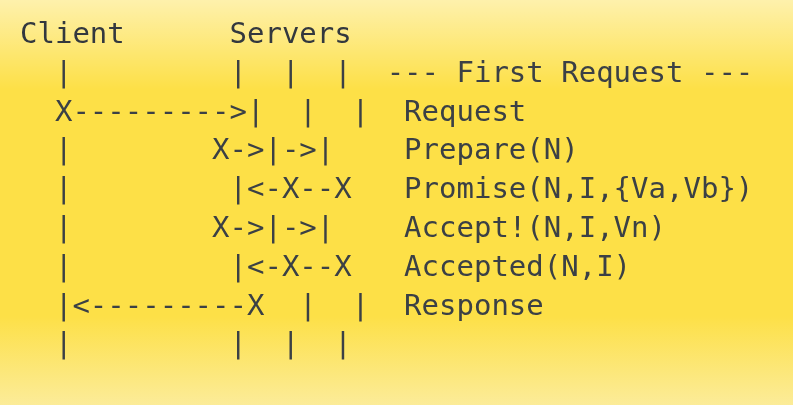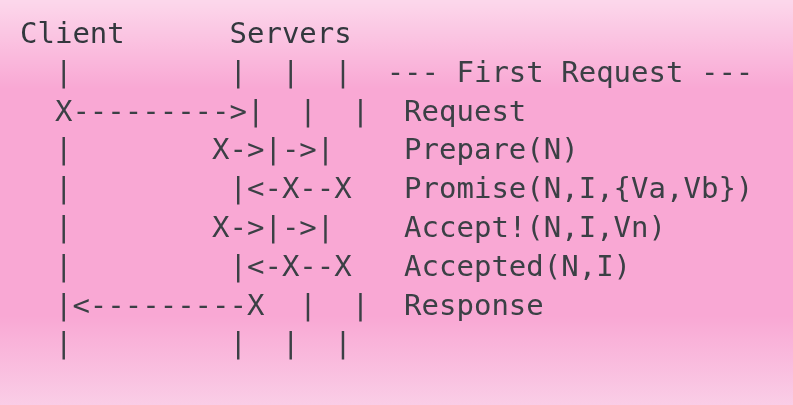--- a/index.html
+++ b/index.html
@@ -11,21 +11,21 @@
     width: 793px;
     height: 405px;
     background: #f7f8fa;
     overflow: hidden;
     font-family: "DejaVu Sans Mono", "Liberation Mono", monospace;
   }
   #diagram-root {
     position: relative;
     width: 793px;
     height: 405px;
-    background: #f9a8d4;
+    background: #fde047;
   }
   
   #diagram-root::before {
     content: "";
     position: absolute;
     inset: 0;
     pointer-events: none;
     background: linear-gradient(180deg,
                 rgba(255,255,255,0.55) 0%,
                 rgba(255,255,255,0.0) 22%,

